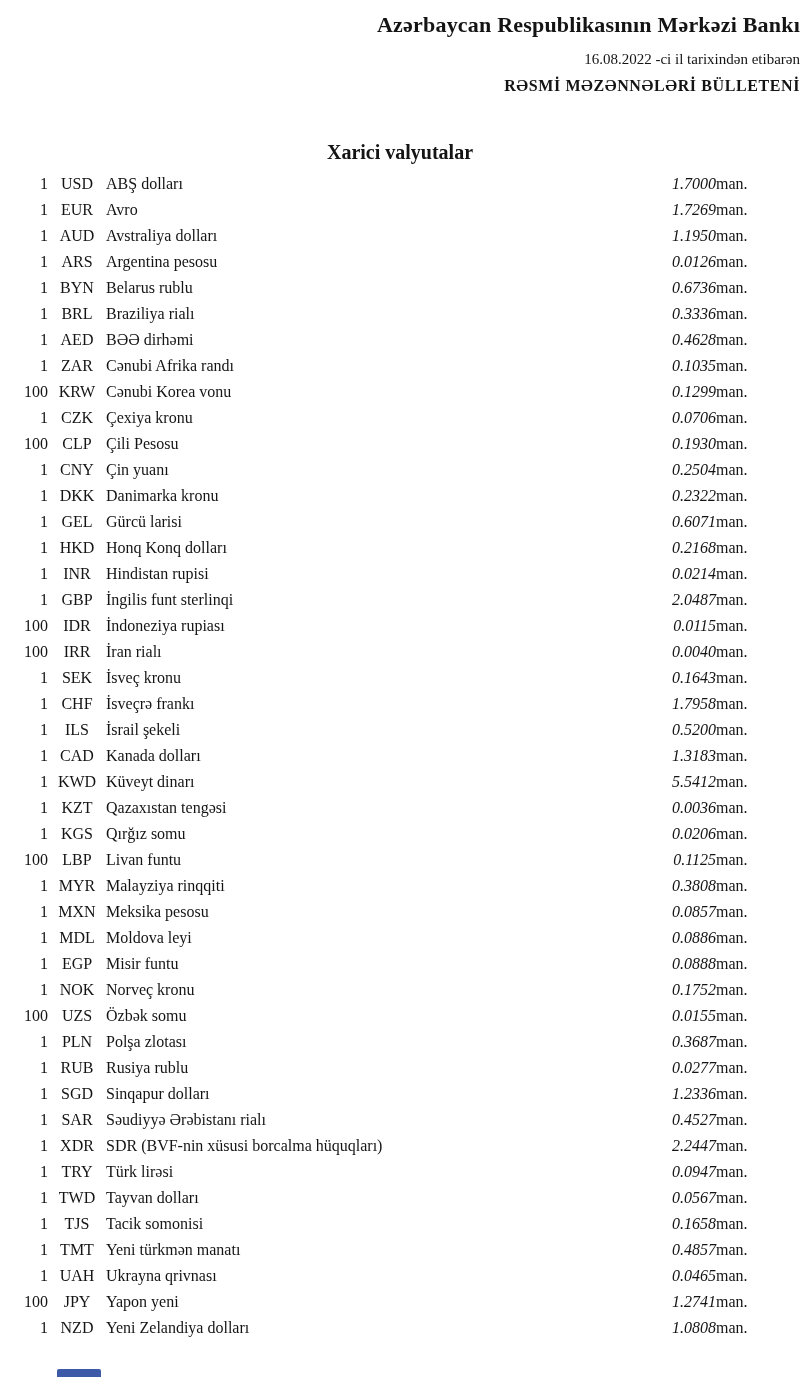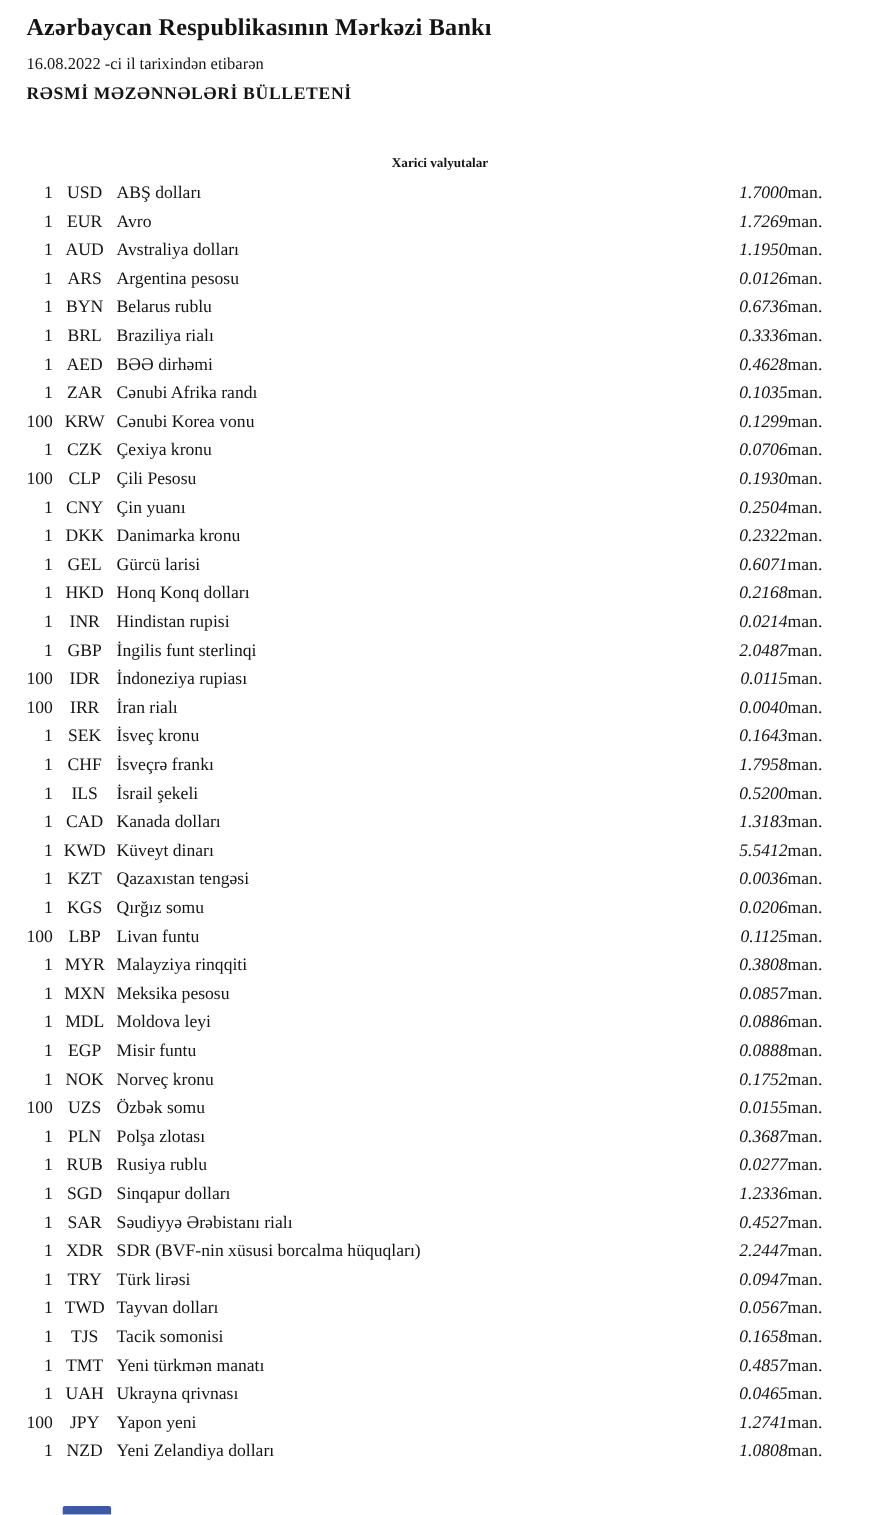--- a/index.html
+++ b/index.html
@@ -11,21 +11,21 @@
     position: relative;
     width: 800px;
     height: 1377px;
     background: #ffffff;
     font-family: "Liberation Serif", "DejaVu Serif", serif;
     color: #141414;
     overflow: hidden;
     box-sizing: border-box;
   }
   .header {
-    text-align: left;
+    text-align: right;
     padding-top: 12px;
     padding-left: 24px;
   }
   .title {
     font-size: 22px;
     font-weight: bold;
     margin: 0 0 13px 0;
     letter-spacing: 0.2px;
   }
   .date-line {
@@ -38,21 +38,21 @@
     font-weight: bold;
     margin-bottom: 5px;
   }
   .bulletin-title {
     font-size: 16px;
     font-weight: bold;
     letter-spacing: 0.6px;
   }
   .section-title {
     text-align: center;
-    font-size: 12px;
+    font-size: 20px;
     font-weight: bold;
     margin-top: 46px;
     margin-bottom: 7px;
   }
   table.rates {
     border-collapse: collapse;
     margin-left: 12px;
     width: 762px;
     table-layout: fixed;
   }

